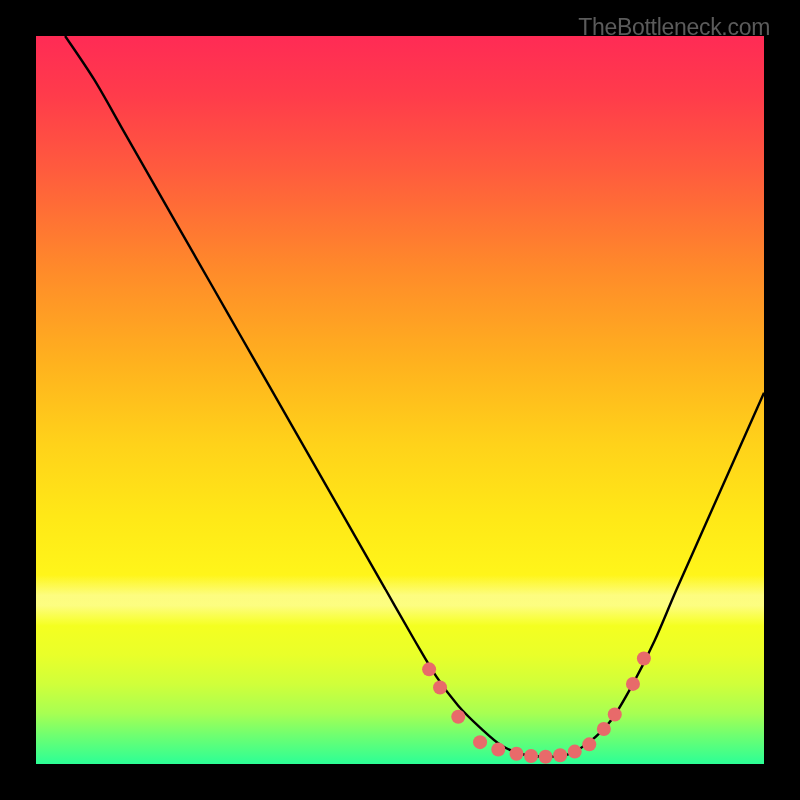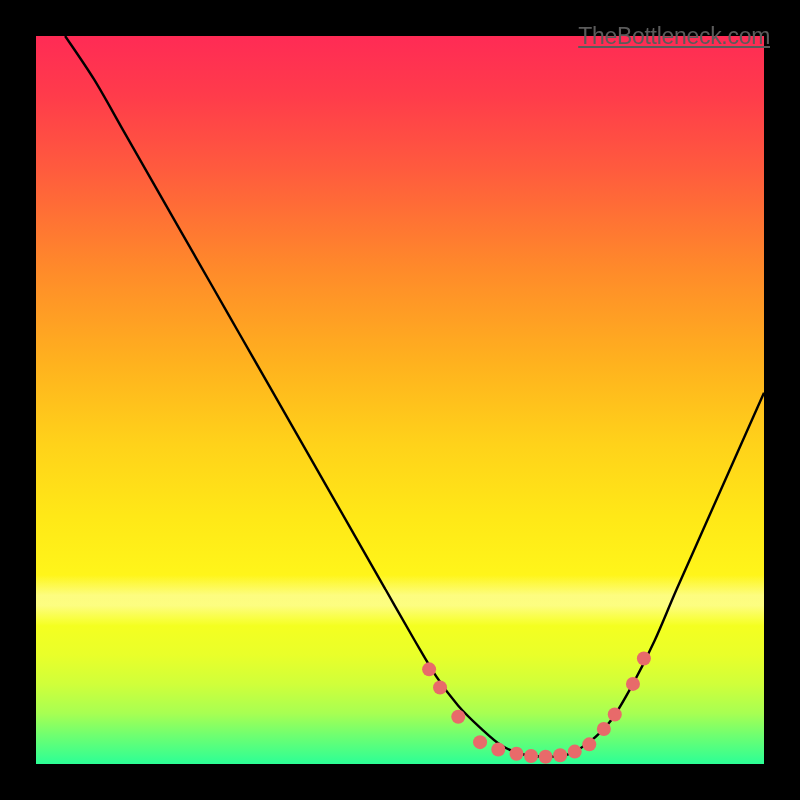--- a/index.html
+++ b/index.html
@@ -52,27 +52,26 @@
     top: 74%;
     height: 7%;
     background: linear-gradient(to bottom,
       rgba(255,255,200,0) 0%,
       rgba(255,255,210,0.55) 40%,
       rgba(255,255,210,0.55) 60%,
       rgba(255,255,200,0) 100%);
   }
   .watermark {
     position: absolute;
-    top: 23px;
+    top: 14px;
     right: 30px;
     color: #5b5b5b;
     font-size: 23px;
     font-weight: 500;
     letter-spacing: -0.3px;
-    text-decoration: underline;
   }
   svg {
     position: absolute;
     inset: 0;
   }
 </style>
 </head>
 <body>
 
 <div class="frame">

